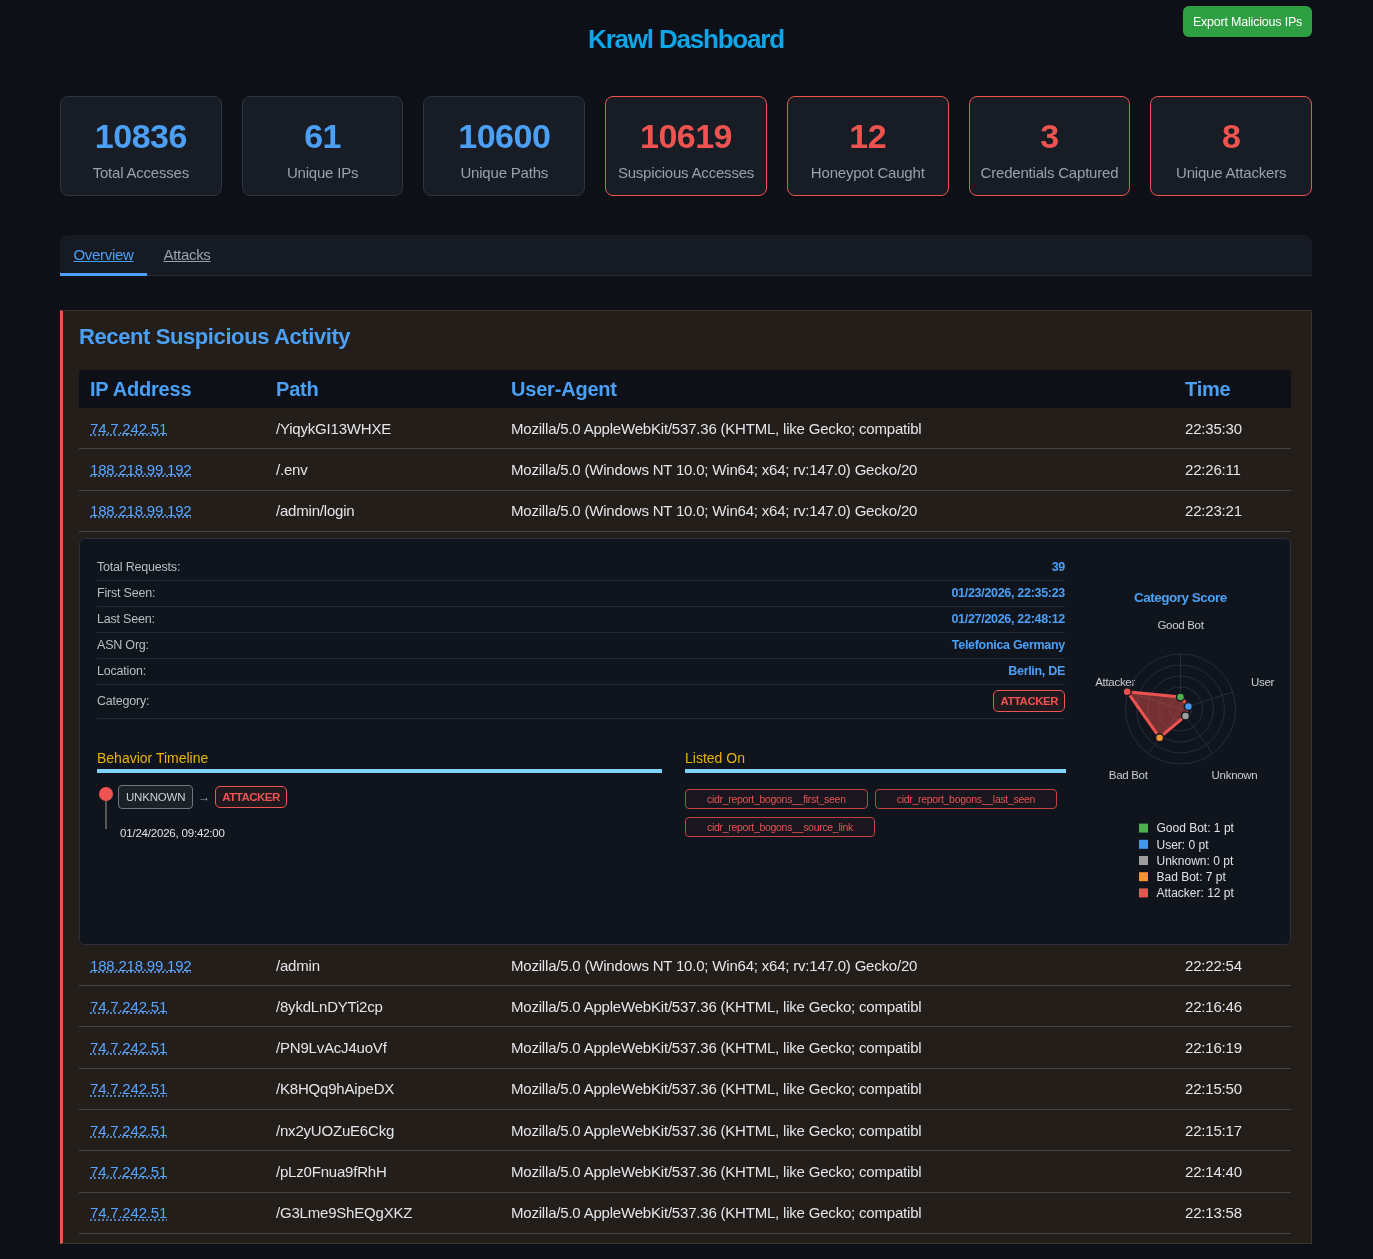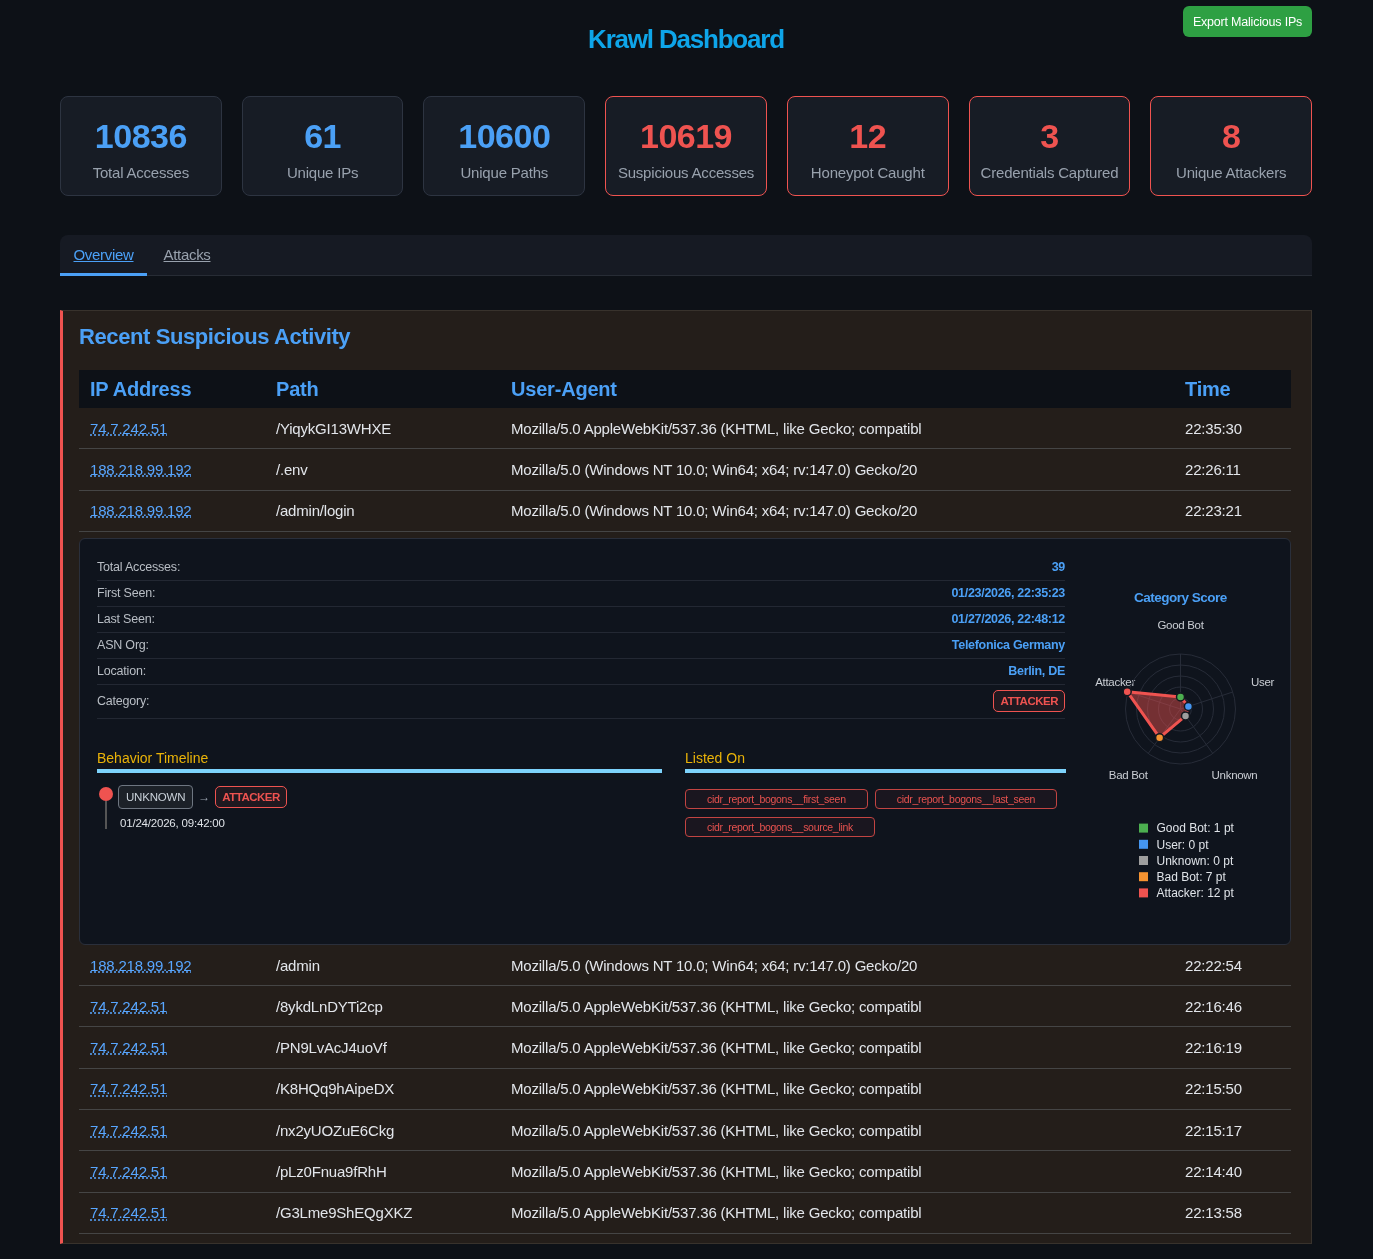--- a/index.html
+++ b/index.html
@@ -64,21 +64,21 @@
   .colhead { font-size:14px; font-weight:normal; color:#eab308; padding:6px 0 3px 0;
     border-bottom:4px solid #7dd3fc; }
   .timeline { margin-top:12px; position:relative; padding-left:21px; }
   .tl-dot { position:absolute; left:2px; top:2px; width:14px; height:14px;
     border-radius:50%; background:#ef5350; }
   .tl-line { position:absolute; left:8px; top:16px; width:2px; height:28px; background:#555; }
   .tl-badges { display:flex; align-items:center; gap:5px; }
   .badge-gray { display:inline-block; border:1px solid #6e7681; color:#c9d1d9;
     border-radius:4px; padding:5px 7px; font-size:11.5px; letter-spacing:-0.2px; background:#1c2128; }
   .tl-arrow { color:#98a1ad; font-size:12px; }
-  .tl-date { margin-top:8px; font-size:11.5px; letter-spacing:-0.2px; color:#dfe3e8; padding-left:2px; }
+  .tl-date { margin-top:18px; font-size:11.5px; letter-spacing:-0.2px; color:#dfe3e8; padding-left:2px; }
   .tags { margin-top:16px; display:flex; flex-wrap:wrap; gap:8px 7px; width:381px; }
   .tag { border:1px solid #c24442; color:#e8524f; border-radius:4px;
     padding:3px 21px; font-size:10.5px; letter-spacing:-0.3px; background:rgba(239,83,80,0.05); }
   .radar { position:absolute; left:982px; top:0; }
   
 </style>
 </head>
 <body>
 <div class="container">
   <div class="header">
@@ -146,21 +146,21 @@
       <div class="row">
           <div class="c1"><span class="lk">188.218.99.192</span></div>
           <div class="c2">/admin/login</div>
           <div class="c3">Mozilla/5.0 (Windows NT 10.0; Win64; x64; rv:147.0) Gecko/20</div>
           <div class="c4">22:23:21</div>
         </div>
 
       <div class="detail">
         <div class="kv">
           <div class="kvrow">
-              <span class="k">Total Accesses:</span>
+              <span class="k">Total Requests:</span>
               <span class="v">39</span>
             </div>
           <div class="kvrow">
               <span class="k">First Seen:</span>
               <span class="v">01/23/2026, 22:35:23</span>
             </div>
           <div class="kvrow">
               <span class="k">Last Seen:</span>
               <span class="v">01/27/2026, 22:48:12</span>
             </div>

